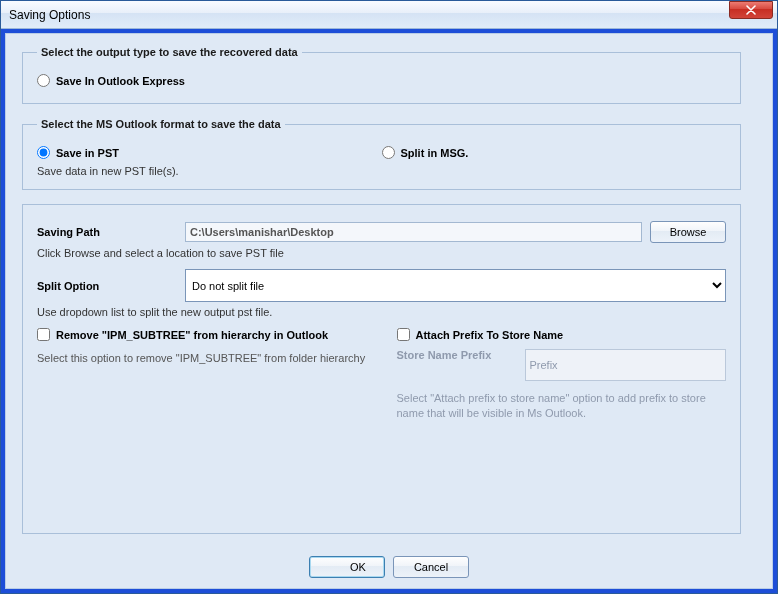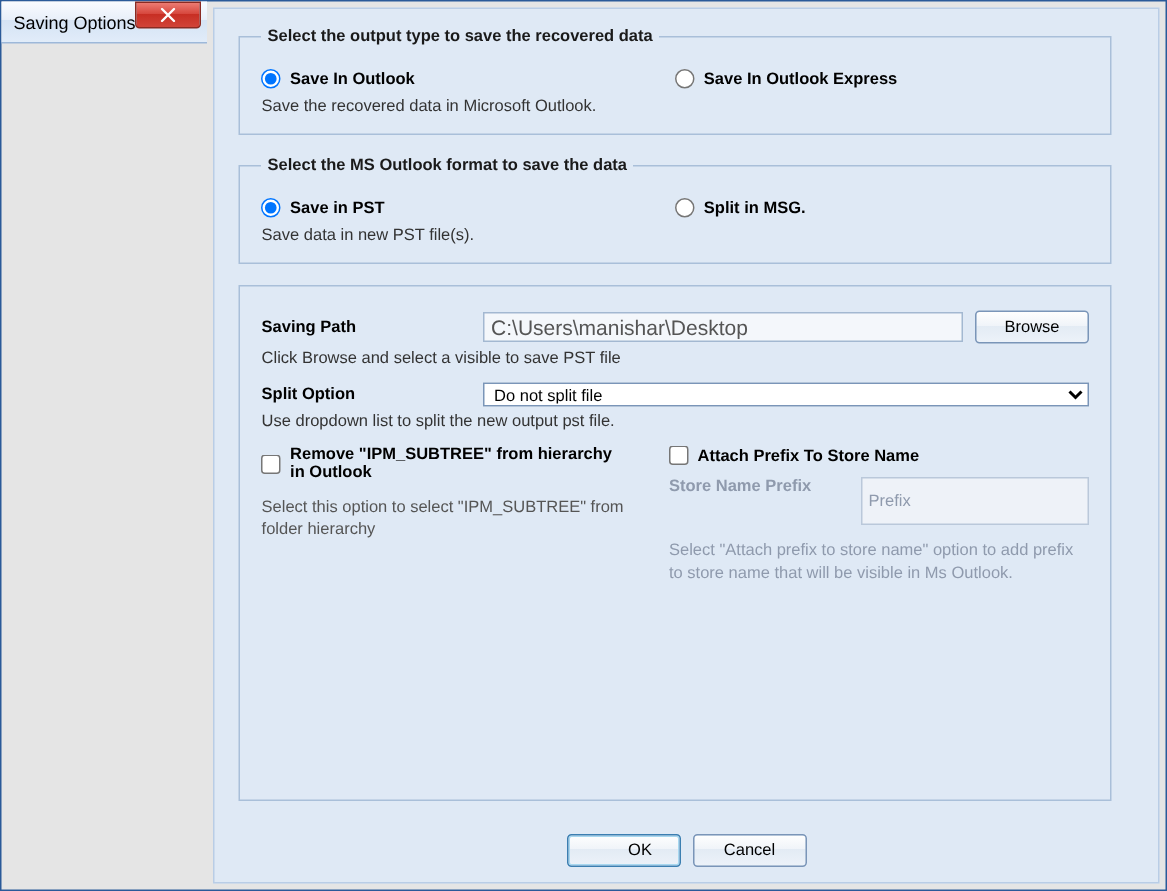--- a/index.html
+++ b/index.html
@@ -6,24 +6,24 @@
   html, body {
     margin: 0;
     padding: 0;
     font-family: "Segoe UI", Tahoma, sans-serif;
     font-size: 11px;
     background: #6a8bb5;
   }
   .window {
     width: 778px;
     height: 594px;
-    background: #e5e5e5;
+    background: #1d4ed8;
     border: 1px solid #2a5a99;
     display: flex;
-    flex-direction: row;
+    flex-direction: column;
     box-shadow: 0 0 6px rgba(0,0,0,0.3);
   }
   .titlebar {
     height: 28px;
     background: linear-gradient(to bottom, #f9fbff 0%, #e8eff9 45%, #d5e3f4 46%, #e1ecf9 100%);
     border-bottom: 1px solid #9db8d9;
     display: flex;
     align-items: center;
     justify-content: space-between;
     padding: 0 0 0 8px;
@@ -107,22 +107,23 @@
     width: 140px;
     font-weight: bold;
   }
   .text-input {
     flex: 1;
     height: 20px;
     background: #f4f7fb;
     border: 1px solid #a3b8d1;
     padding: 2px 4px;
     font-family: inherit;
-    font-size: 14px;
+    font-size: 11px;
     color: #555;
+    font-weight: bold;
   }
   .text-input[readonly] { background:#f4f7fb; }
   .browse-btn, .ok-btn, .cancel-btn {
     height: 22px;
     min-width: 76px;
     background: linear-gradient(to bottom, #fefefe 0%, #f0f4f9 45%, #e3ebf4 46%, #ecf2f9 100%);
     border: 1px solid #7a95b8;
     border-radius: 3px;
     font-family: inherit;
     font-size: 11px;
@@ -137,21 +138,21 @@
   .hint {
     color: #333;
     margin: 4px 0 10px 0;
   }
   .select-wrap {
     position: relative;
     flex: 1;
   }
   .select-wrap select {
     width: 100%;
-    height: 16px;
+    height: 33px;
     font-family: inherit;
     font-size: 11px;
     background: #fff;
     border: 1px solid #7a95b8;
     padding: 1px 2px;
   }
   .lower-flex {
     display: flex;
     gap: 30px;
     margin-top: 10px;
@@ -219,27 +220,20 @@
     </div>
   </div>
 
   <div class="client">
 
     <fieldset class="group">
       <legend>Select the output type to save the recovered data</legend>
       <div class="radio-row">
         <div class="radio-col">
           <div class="radio-line">
-            <input type="radio" name="out" checked="" style="">
-            <span class="radio-label-bold">Save In Outlook</span>
-          </div>
-          <div class="desc">Save the recovered data in Microsoft Outlook.</div>
-        </div>
-        <div class="radio-col">
-          <div class="radio-line">
             <input type="radio" name="out" style="">
             <span class="radio-label-bold">Save In Outlook Express</span>
           </div>
         </div>
       </div>
     </fieldset>
 
     <fieldset class="group">
       <legend>Select the MS Outlook format to save the data</legend>
       <div class="radio-row">
@@ -259,39 +253,39 @@
       </div>
     </fieldset>
 
     <fieldset class="group locgroup">
 
       <div class="form-row">
         <div class="form-label">Saving Path</div>
         <input class="text-input" type="text" readonly="" value="C:\Users\manishar\Desktop" style="">
         <button class="browse-btn">Browse</button>
       </div>
-      <div class="hint">Click Browse and select a visible to save PST file</div>
+      <div class="hint">Click Browse and select a location to save PST file</div>
 
       <div class="form-row">
         <div class="form-label">Split Option</div>
         <div class="select-wrap">
           <select>
             <option>Do not split file</option>
           </select>
         </div>
       </div>
       <div class="hint" style="margin-bottom:6px;">Use dropdown list to split the new output pst file.</div>
 
       <div class="lower-flex">
         <div class="lower-left">
           <div class="check-line">
             <input type="checkbox" style="">
             <span class="check-label-bold">Remove "IPM_SUBTREE" from hierarchy in Outlook</span>
           </div>
-          <div class="smalldesc">Select this option to select "IPM_SUBTREE" from folder hierarchy</div>
+          <div class="smalldesc">Select this option to remove "IPM_SUBTREE" from folder hierarchy</div>
         </div>
         <div class="lower-right">
           <div class="check-line">
             <input type="checkbox" style="">
             <span class="check-label-bold">Attach Prefix To Store Name</span>
           </div>
           <div class="store-row">
             <div class="lbl">Store Name Prefix</div>
             <input type="text" disabled="" value="Prefix" style="">
           </div>

